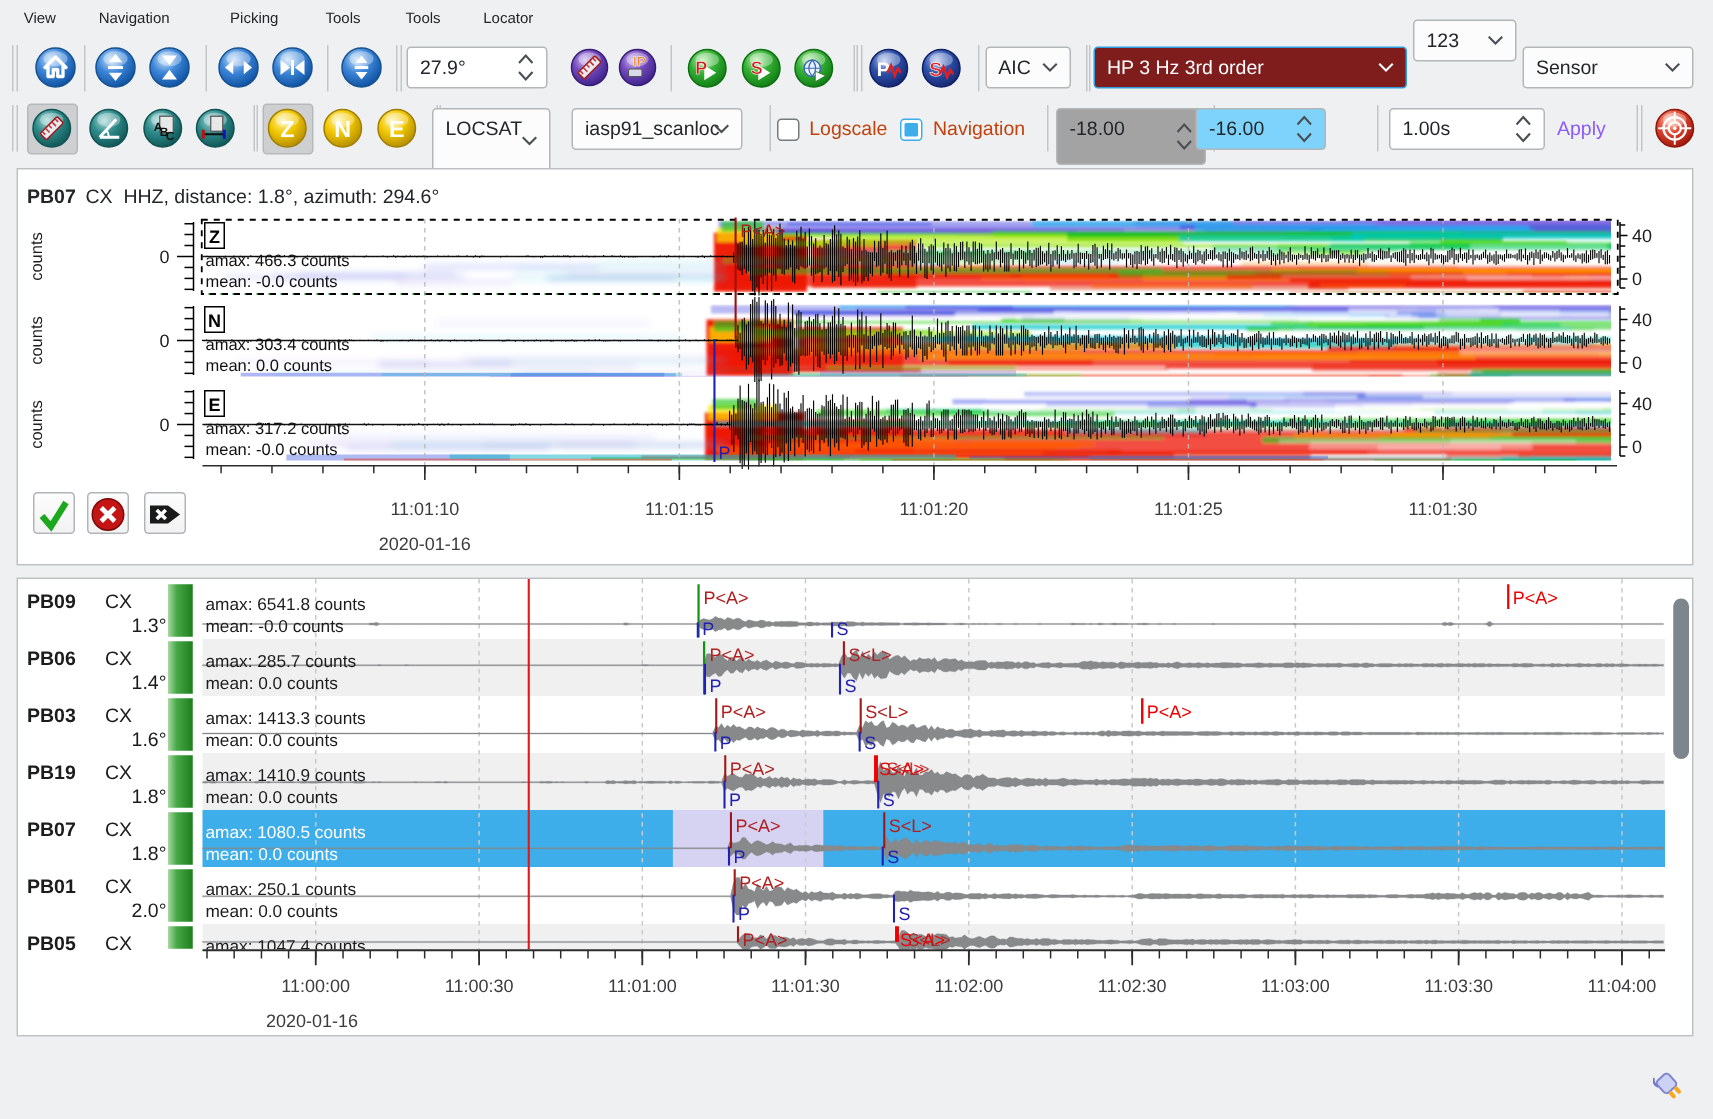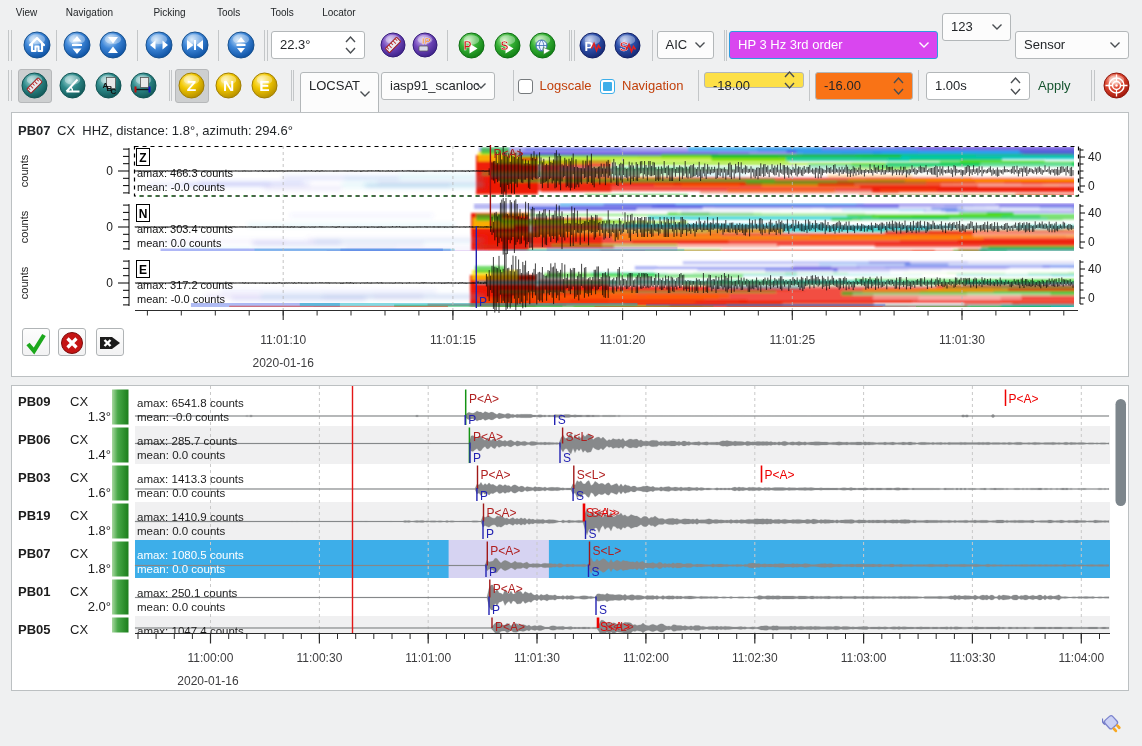--- a/index.html
+++ b/index.html
@@ -1,28 +1,28 @@
 <!DOCTYPE html>
 <html><head><meta charset="utf-8"><style>
 *{margin:0;padding:0;box-sizing:border-box}
 html,body{width:1142px;height:746px;overflow:hidden;background:#eff0f1;
  font-family:"Liberation Sans",sans-serif;-webkit-font-smoothing:antialiased}
 .ab{position:absolute}
 .menu{position:absolute;top:4px;font-size:10px;color:#232629;height:18px;line-height:18px}
 .vsep{position:absolute;width:1px;background:#c3c6c8}
 .combo{position:absolute;border:1px solid #b3b7b9;border-radius:3px;background:#fcfcfc;
  font-size:13px;color:#232629;padding-left:8px;white-space:nowrap}
-.combo.blue{background:#d946ef;border-color:#2d9de0;color:#fff}
+.combo.blue{background:#7f1d1d;border-color:#2d9de0;color:#fff}
 .combo .chev{position:absolute;right:7px;top:50%;margin-top:-4px}
 .combo .chev2{position:absolute;right:7px;top:50%;margin-top:-11px}
 .cbw{position:absolute;height:16px;font-size:13px;color:#c2410c;white-space:nowrap}
 .cbx{display:inline-block;width:15px;height:15px;border:1.4px solid #767a7d;border-radius:3px;background:#fff;vertical-align:middle;position:relative}
 .cbi{position:absolute;left:2px;top:2px;width:8.5px;height:8.5px;background:#3daee9;border-radius:1px}
 .cbl{margin-left:7px;vertical-align:middle;display:inline-block;margin-top:-2px}
-.apply{position:absolute;left:1038px;top:71px;width:40px;height:29px;line-height:29px;font-size:13px;color:#14532d}
+.apply{position:absolute;left:1038px;top:71px;width:40px;height:29px;line-height:29px;font-size:13px;color:#8b5cf6}
 .panel{position:absolute;background:#fff;border:1px solid #bcc0c2}
 
 .tbtn{position:absolute;width:28px;height:28px;border:1px solid #b0b4b6;border-radius:3px;background:linear-gradient(#fdfdfd,#f2f2f3);text-align:center;padding-top:1px}
 </style></head>
 <body>
 <svg width="0" height="0" style="position:absolute">
     <defs>
 <radialGradient id="gB" cx="38%" cy="30%" r="75%">
         <stop offset="0%" stop-color="#c9e2f9"></stop>
         <stop offset="45%" stop-color="#3d86d8"></stop>
@@ -111,21 +111,21 @@
     <ellipse cx="0" cy="-5.8500000000000005" rx="8.06" ry="4.94" fill="#fff" opacity="0.35"></ellipse>
     <path d="M-8 -5 V5 L-1.5 0 Z M8 -5 V5 L1.5 0 Z" fill="#fff"></path>
     <rect x="-1" y="-5" width="2" height="10" fill="#fff"></rect>
   </svg>
 <svg class="ab" style="left:226.5px;top:31px" width="28" height="28" viewBox="-14 -14 28 28">
     <circle cx="0" cy="0" r="13" fill="url(#gB)" stroke="#17518f" stroke-width="1"></circle>
     <ellipse cx="0" cy="-5.8500000000000005" rx="8.06" ry="4.94" fill="#fff" opacity="0.35"></ellipse>
     <path d="M0 -8 L4 -3 H-4 Z M0 8 L4 3 H-4 Z" fill="#fff"></path>
     <rect x="-4.5" y="-1" width="9" height="2" fill="#fff"></rect>
   </svg>
-<div class="combo" style="left:271px;top:31px;width:94px;height:28px;line-height:26px;background:#fff"><span>22.3°</span><svg class="chev2" width="13" height="22" viewBox="0 0 13 22">
+<div class="combo" style="left:271px;top:31px;width:94px;height:28px;line-height:26px;background:#fff"><span>27.9°</span><svg class="chev2" width="13" height="22" viewBox="0 0 13 22">
       <path d="M2 8 L6.5 3 L11 8" fill="none" stroke="#4a4e52" stroke-width="1.4"></path>
       <path d="M2 14 L6.5 19 L11 14" fill="none" stroke="#4a4e52" stroke-width="1.4"></path>
     </svg></div>
 <svg class="ab" style="left:379.5px;top:32px" width="26" height="26" viewBox="-13 -13 26 26">
     <circle cx="0" cy="0" r="12" fill="url(#gP)" stroke="#341c78" stroke-width="1"></circle>
     <ellipse cx="0" cy="-5.4" rx="7.4399999999999995" ry="4.5600000000000005" fill="#fff" opacity="0.35"></ellipse>
     <g transform="rotate(-45)">
       <rect x="-8" y="-3" width="16" height="6" rx="1" fill="#e8eaf0" stroke="#a02020" stroke-width="1"></rect>
       <path d="M-6 -3 V0 M-3 -3 V1 M0 -3 V0 M3 -3 V1 M6 -3 V0" stroke="#c03030" stroke-width="1"></path>
     </g>
@@ -225,36 +225,36 @@
     <ellipse cx="0" cy="-5.625" rx="7.75" ry="4.75" fill="#fff" opacity="0.35"></ellipse>
     <text x="0" y="5.5" font-size="15.5" font-weight="bold" fill="#fff" text-anchor="middle">N</text>
   </svg>
 <svg class="ab" style="left:251.0px;top:72.0px" width="27.0" height="27.0" viewBox="-13.5 -13.5 27.0 27.0">
     <circle cx="0" cy="0" r="12.5" fill="url(#gY)" stroke="#a07d00" stroke-width="1"></circle>
     <ellipse cx="0" cy="-5.625" rx="7.75" ry="4.75" fill="#fff" opacity="0.35"></ellipse>
     <text x="0" y="5.5" font-size="15.5" font-weight="bold" fill="#fff" text-anchor="middle">E</text>
   </svg>
 <div class="vsep" style="left:290.5px;top:70px;height:31px"></div>
 <div class="vsep" style="left:293.0px;top:70px;height:31px"></div>
-<div class="combo" style="left:300px;top:71.5px;width:79px;height:44px;line-height:26px"><span>LOCSAT</span><svg class="chev" width="12" height="8" viewBox="0 0 12 8">
+<div class="combo" style="left:288px;top:71.5px;width:79px;height:44px;line-height:26px"><span>LOCSAT</span><svg class="chev" width="12" height="8" viewBox="0 0 12 8">
       <path d="M1.5 1.5 L6 6 L10.5 1.5" fill="none" stroke="#4a4e52" stroke-width="1.4"></path>
     </svg></div>
 <div class="combo" style="left:381px;top:71.5px;width:114px;height:28px;line-height:26px"><span>iasp91_scanloc</span><svg class="chev" width="12" height="8" viewBox="0 0 12 8">
       <path d="M1.5 1.5 L6 6 L10.5 1.5" fill="none" stroke="#4a4e52" stroke-width="1.4"></path>
     </svg></div>
 <div class="vsep" style="left:513px;top:70px;height:31px"></div>
 <div class="cbw" style="left:517.5px;top:78px"><span class="cbx"></span><span class="cbl">Logscale</span></div>
 <div class="cbw" style="left:600px;top:78px"><span class="cbx" style="border-color:#3daee9"><span class="cbi"></span></span><span class="cbl">Navigation</span></div>
 <div class="vsep" style="left:697.5px;top:70px;height:31px"></div>
-<div class="combo" style="left:704px;top:71.5px;width:100px;height:16px;line-height:26px;background:#fde047"><span>-18.00</span><svg class="chev2" width="13" height="22" viewBox="0 0 13 22">
+<div class="combo" style="left:704px;top:71.5px;width:100px;height:38px;line-height:26px;background:#a3a3a3"><span>-18.00</span><svg class="chev2" width="13" height="22" viewBox="0 0 13 22">
       <path d="M2 8 L6.5 3 L11 8" fill="none" stroke="#4a4e52" stroke-width="1.4"></path>
       <path d="M2 14 L6.5 19 L11 14" fill="none" stroke="#4a4e52" stroke-width="1.4"></path>
     </svg></div>
 <div class="vsep" style="left:808.5px;top:70px;height:31px"></div>
-<div class="combo" style="left:815px;top:71.5px;width:98px;height:28px;line-height:26px;background:#f97316"><span>-16.00</span><svg class="chev2" width="13" height="22" viewBox="0 0 13 22">
+<div class="combo" style="left:797px;top:71.5px;width:87px;height:28px;line-height:26px;background:#7dd3fc"><span>-16.00</span><svg class="chev2" width="13" height="22" viewBox="0 0 13 22">
       <path d="M2 8 L6.5 3 L11 8" fill="none" stroke="#4a4e52" stroke-width="1.4"></path>
       <path d="M2 14 L6.5 19 L11 14" fill="none" stroke="#4a4e52" stroke-width="1.4"></path>
     </svg></div>
 <div class="vsep" style="left:918px;top:70px;height:31px"></div>
 <div class="combo" style="left:926px;top:71.5px;width:104px;height:28px;line-height:26px;background:#fff"><span>1.00s</span><svg class="chev2" width="13" height="22" viewBox="0 0 13 22">
       <path d="M2 8 L6.5 3 L11 8" fill="none" stroke="#4a4e52" stroke-width="1.4"></path>
       <path d="M2 14 L6.5 19 L11 14" fill="none" stroke="#4a4e52" stroke-width="1.4"></path>
     </svg></div>
 <div class="apply">Apply</div>
 <div class="vsep" style="left:1091px;top:70px;height:31px"></div>

